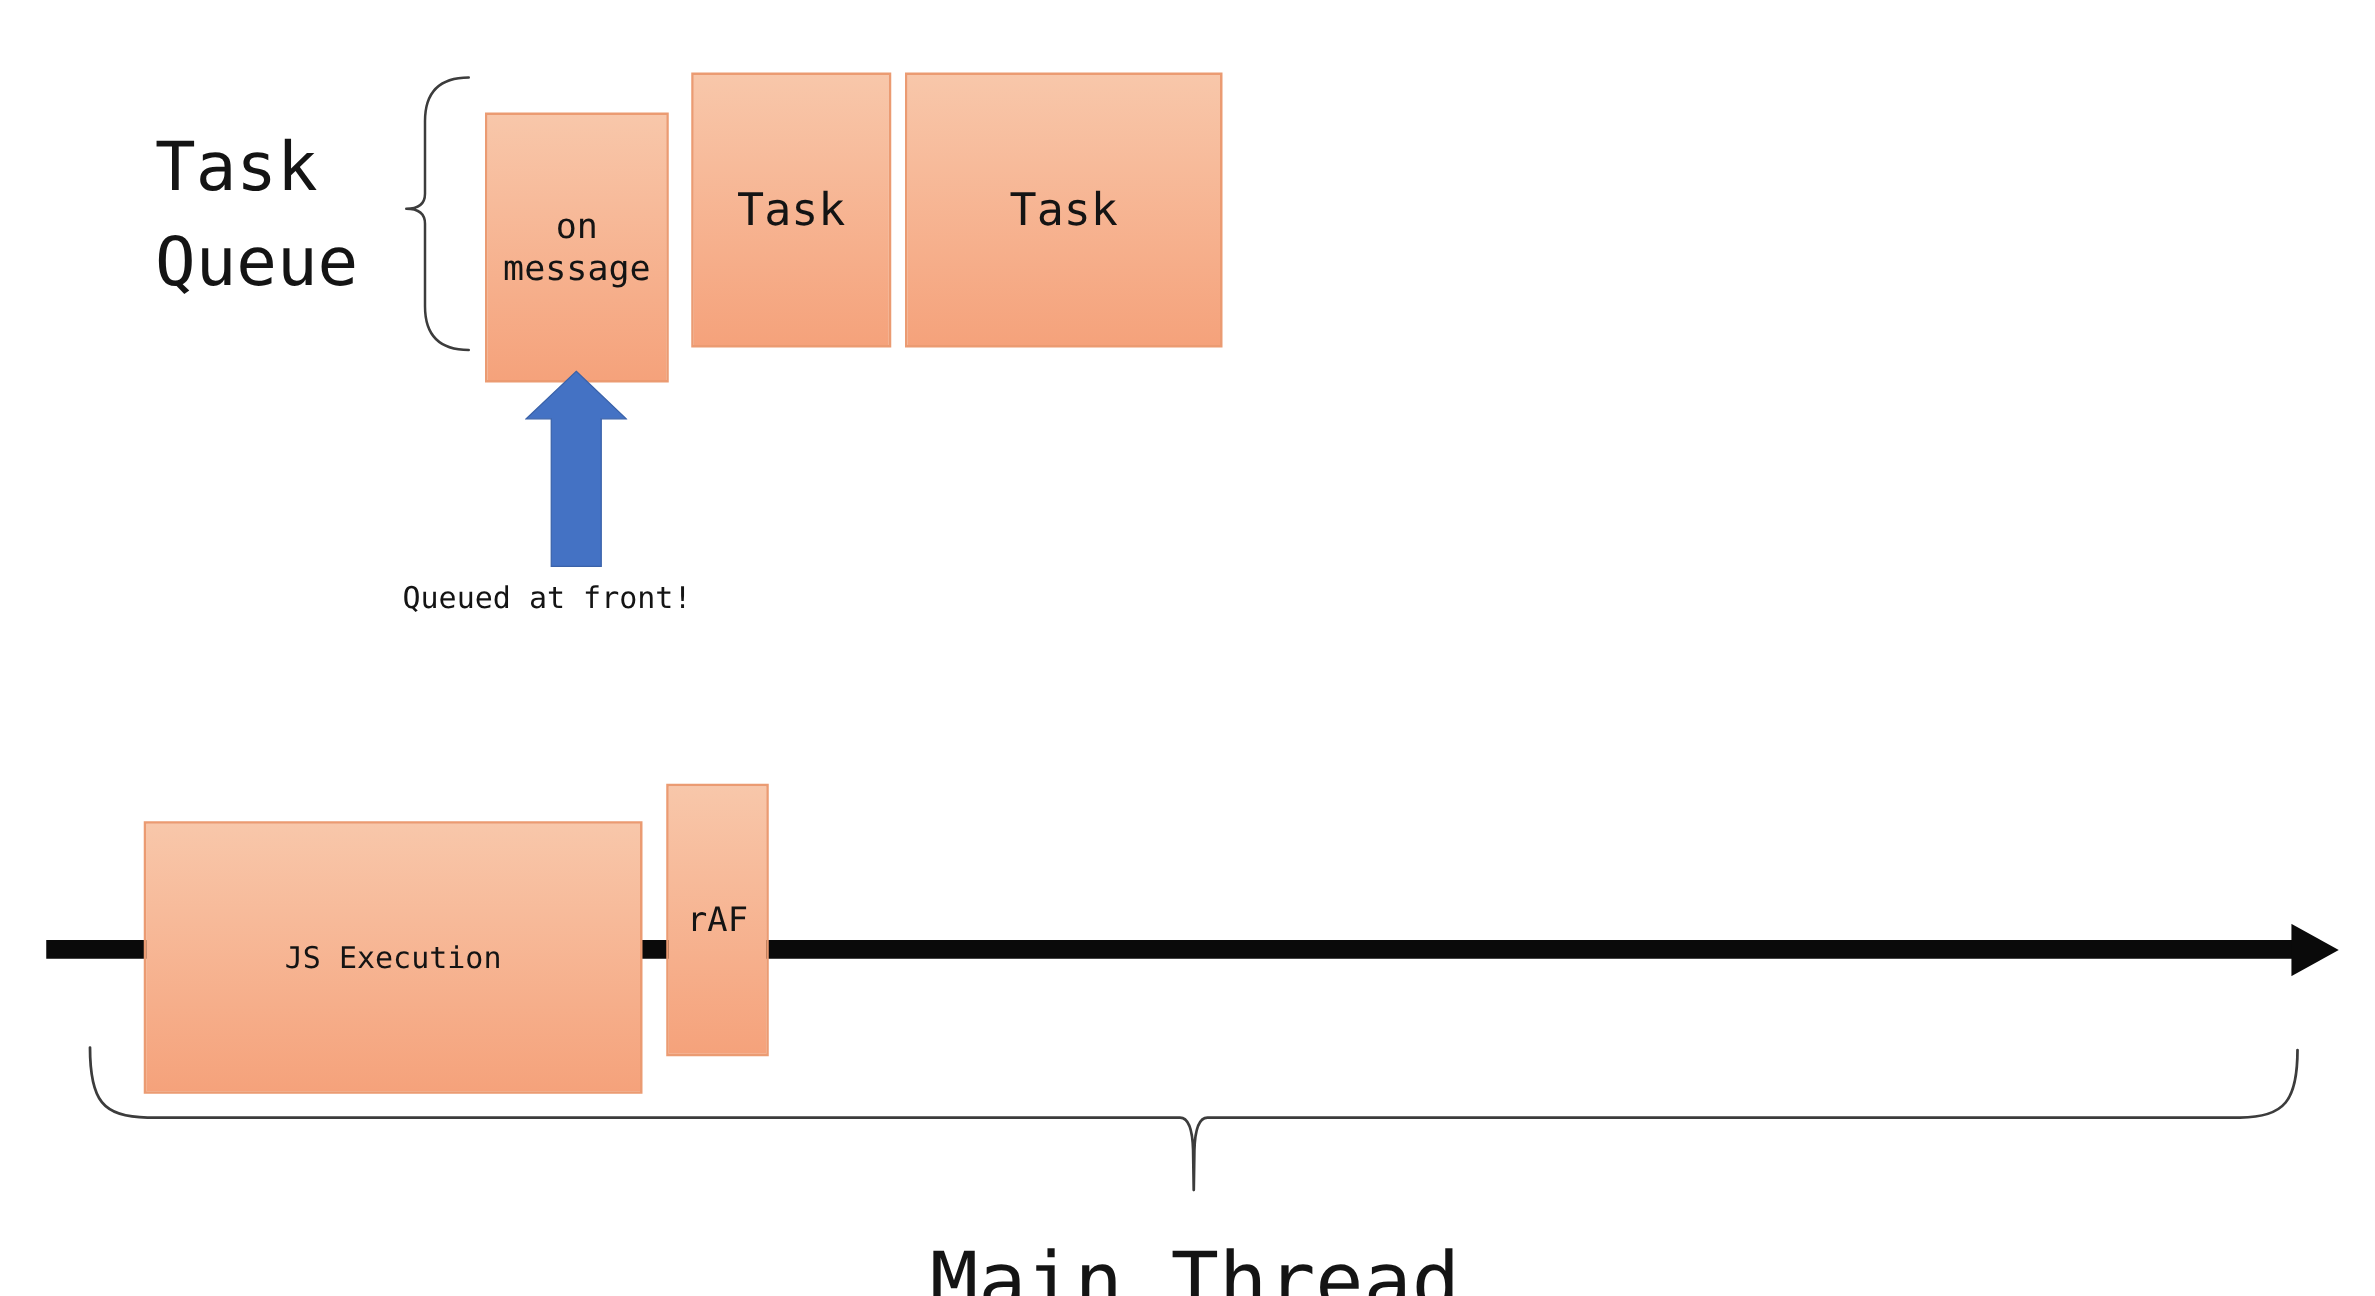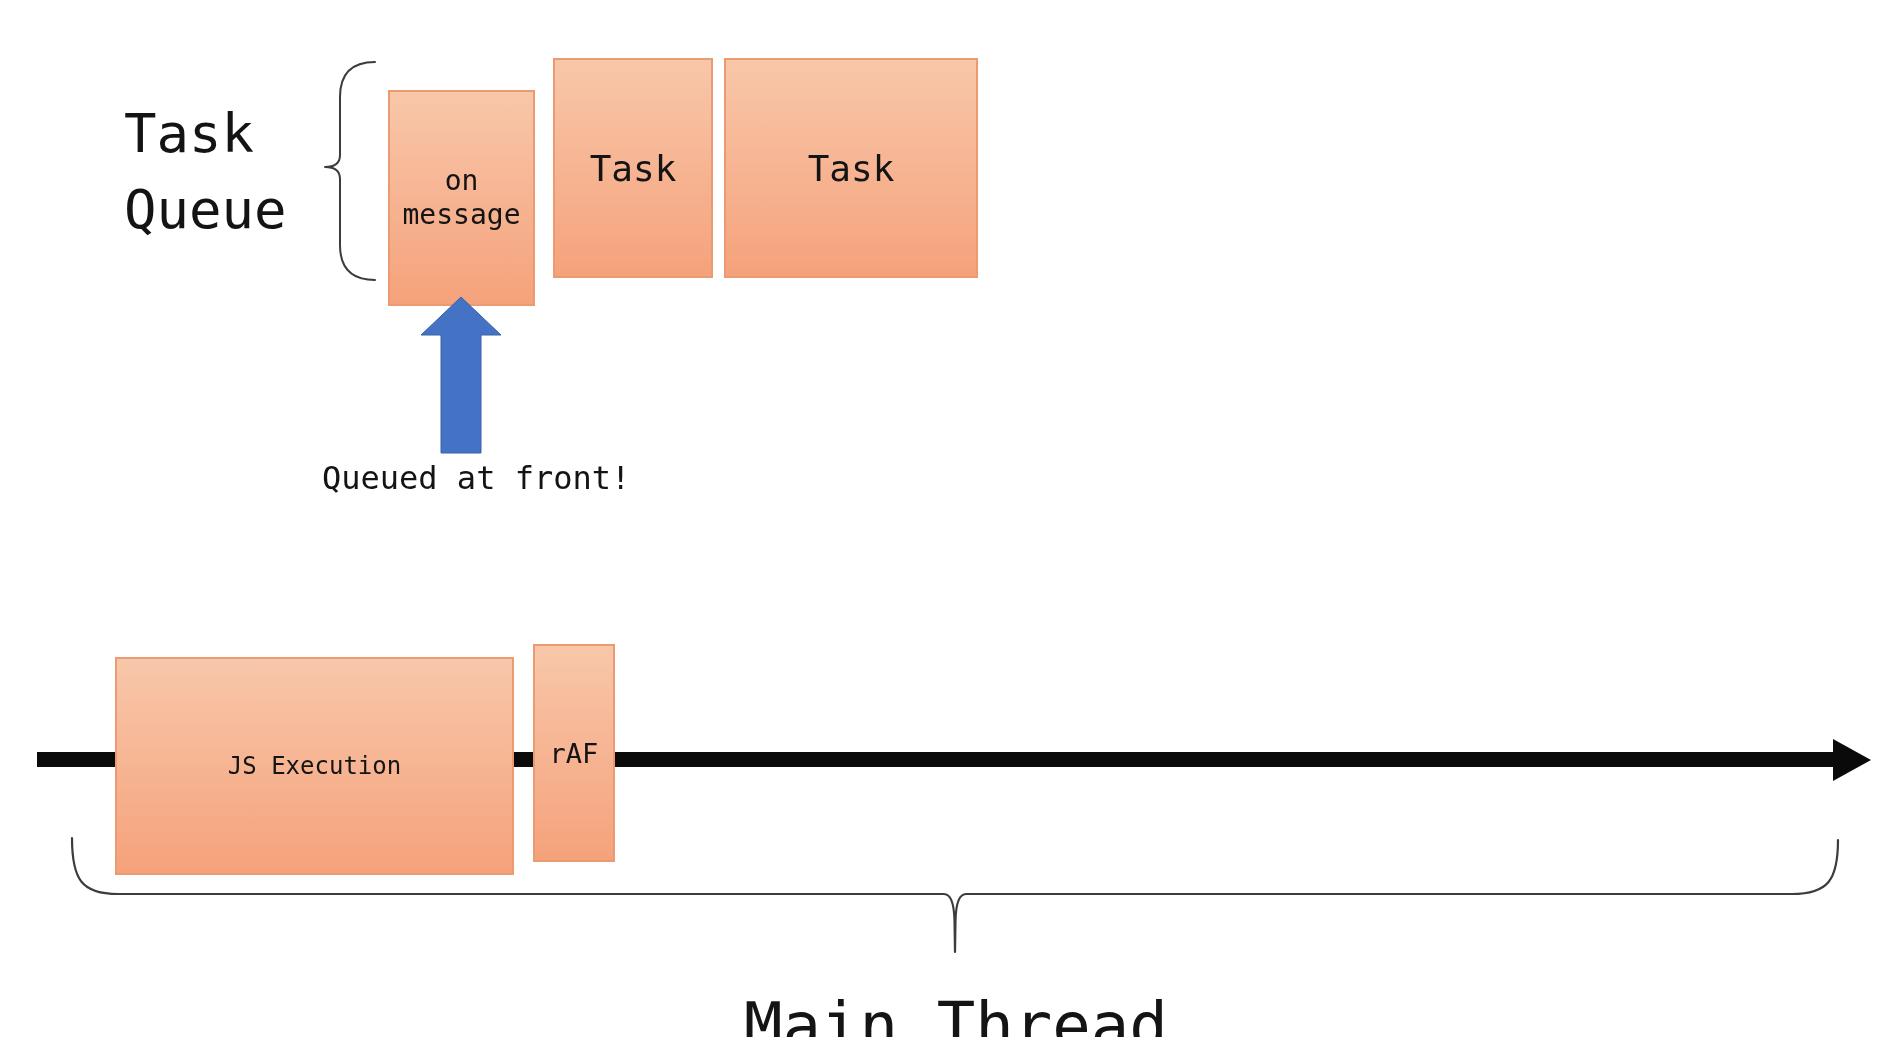--- a/index.html
+++ b/index.html
@@ -30,34 +30,34 @@
     background:linear-gradient(180deg,var(--box-fill-top) 0%,var(--box-fill-bottom) 100%);
     border:2px solid var(--box-border);
     display:flex; align-items:center; justify-content:center;
     text-align:center; color:var(--text-black);
   }
   .qb1{left:388px; top:62px; width:147px; height:216px; font-size:28px; line-height:34px;margin-top:28px;}
   .qb2{left:553px; top:58px; width:160px; height:220px; font-size:36px;}
   .qb3{left:724px; top:58px; width:254px; height:220px; font-size:36px;}
 
   .queued-arrow{left:420px; top:295px; width:82px; height:160px;}
-  .queued-label{left:322px; top:458px; font-size:32px; line-height:40px; white-space:nowrap;}
+  .queued-label{left:322px; top:458px; font-size:24px; line-height:40px; white-space:nowrap;}
 
   
   .timeline-line{left:37px; top:752px; width:1798px; height:15px; background:var(--timeline-black);}
   .timeline-head{left:1833px; top:739px; width:40px; height:42px;}
 
   .exec-box{
     background:linear-gradient(180deg,var(--box-fill-top) 0%,var(--box-fill-bottom) 100%);
     border:2px solid var(--box-border);
     display:flex; align-items:center; justify-content:center;
     text-align:center; color:var(--text-black); z-index:2;
   }
   .js-box{left:115px; top:657px; width:399px; height:218px; font-size:24px;}
-  .raf-box{left:533px; top:644px; width:82px; height:218px; font-size:27px;}
+  .raf-box{left:533px; top:627px; width:82px; height:218px; font-size:27px;}
 
   .under-brace{left:58px; top:828px; width:1790px; height:132px;}
   .main-thread-label{left:744px; top:964px; font-size:64px; line-height:72px; white-space:nowrap;margin-top:26px;}
 
   svg path{fill:none; stroke:var(--brace-stroke); stroke-linecap:round; stroke-linejoin:round;}
   .brace-path{stroke-width:2px;}
   .under-brace-path{stroke-width:2.2px;}
   .arrow-shape{fill:var(--arrow-blue); stroke:var(--arrow-blue-border); stroke-width:1px;}
   .head-shape{fill:var(--timeline-black); stroke:none;}
 </style>

